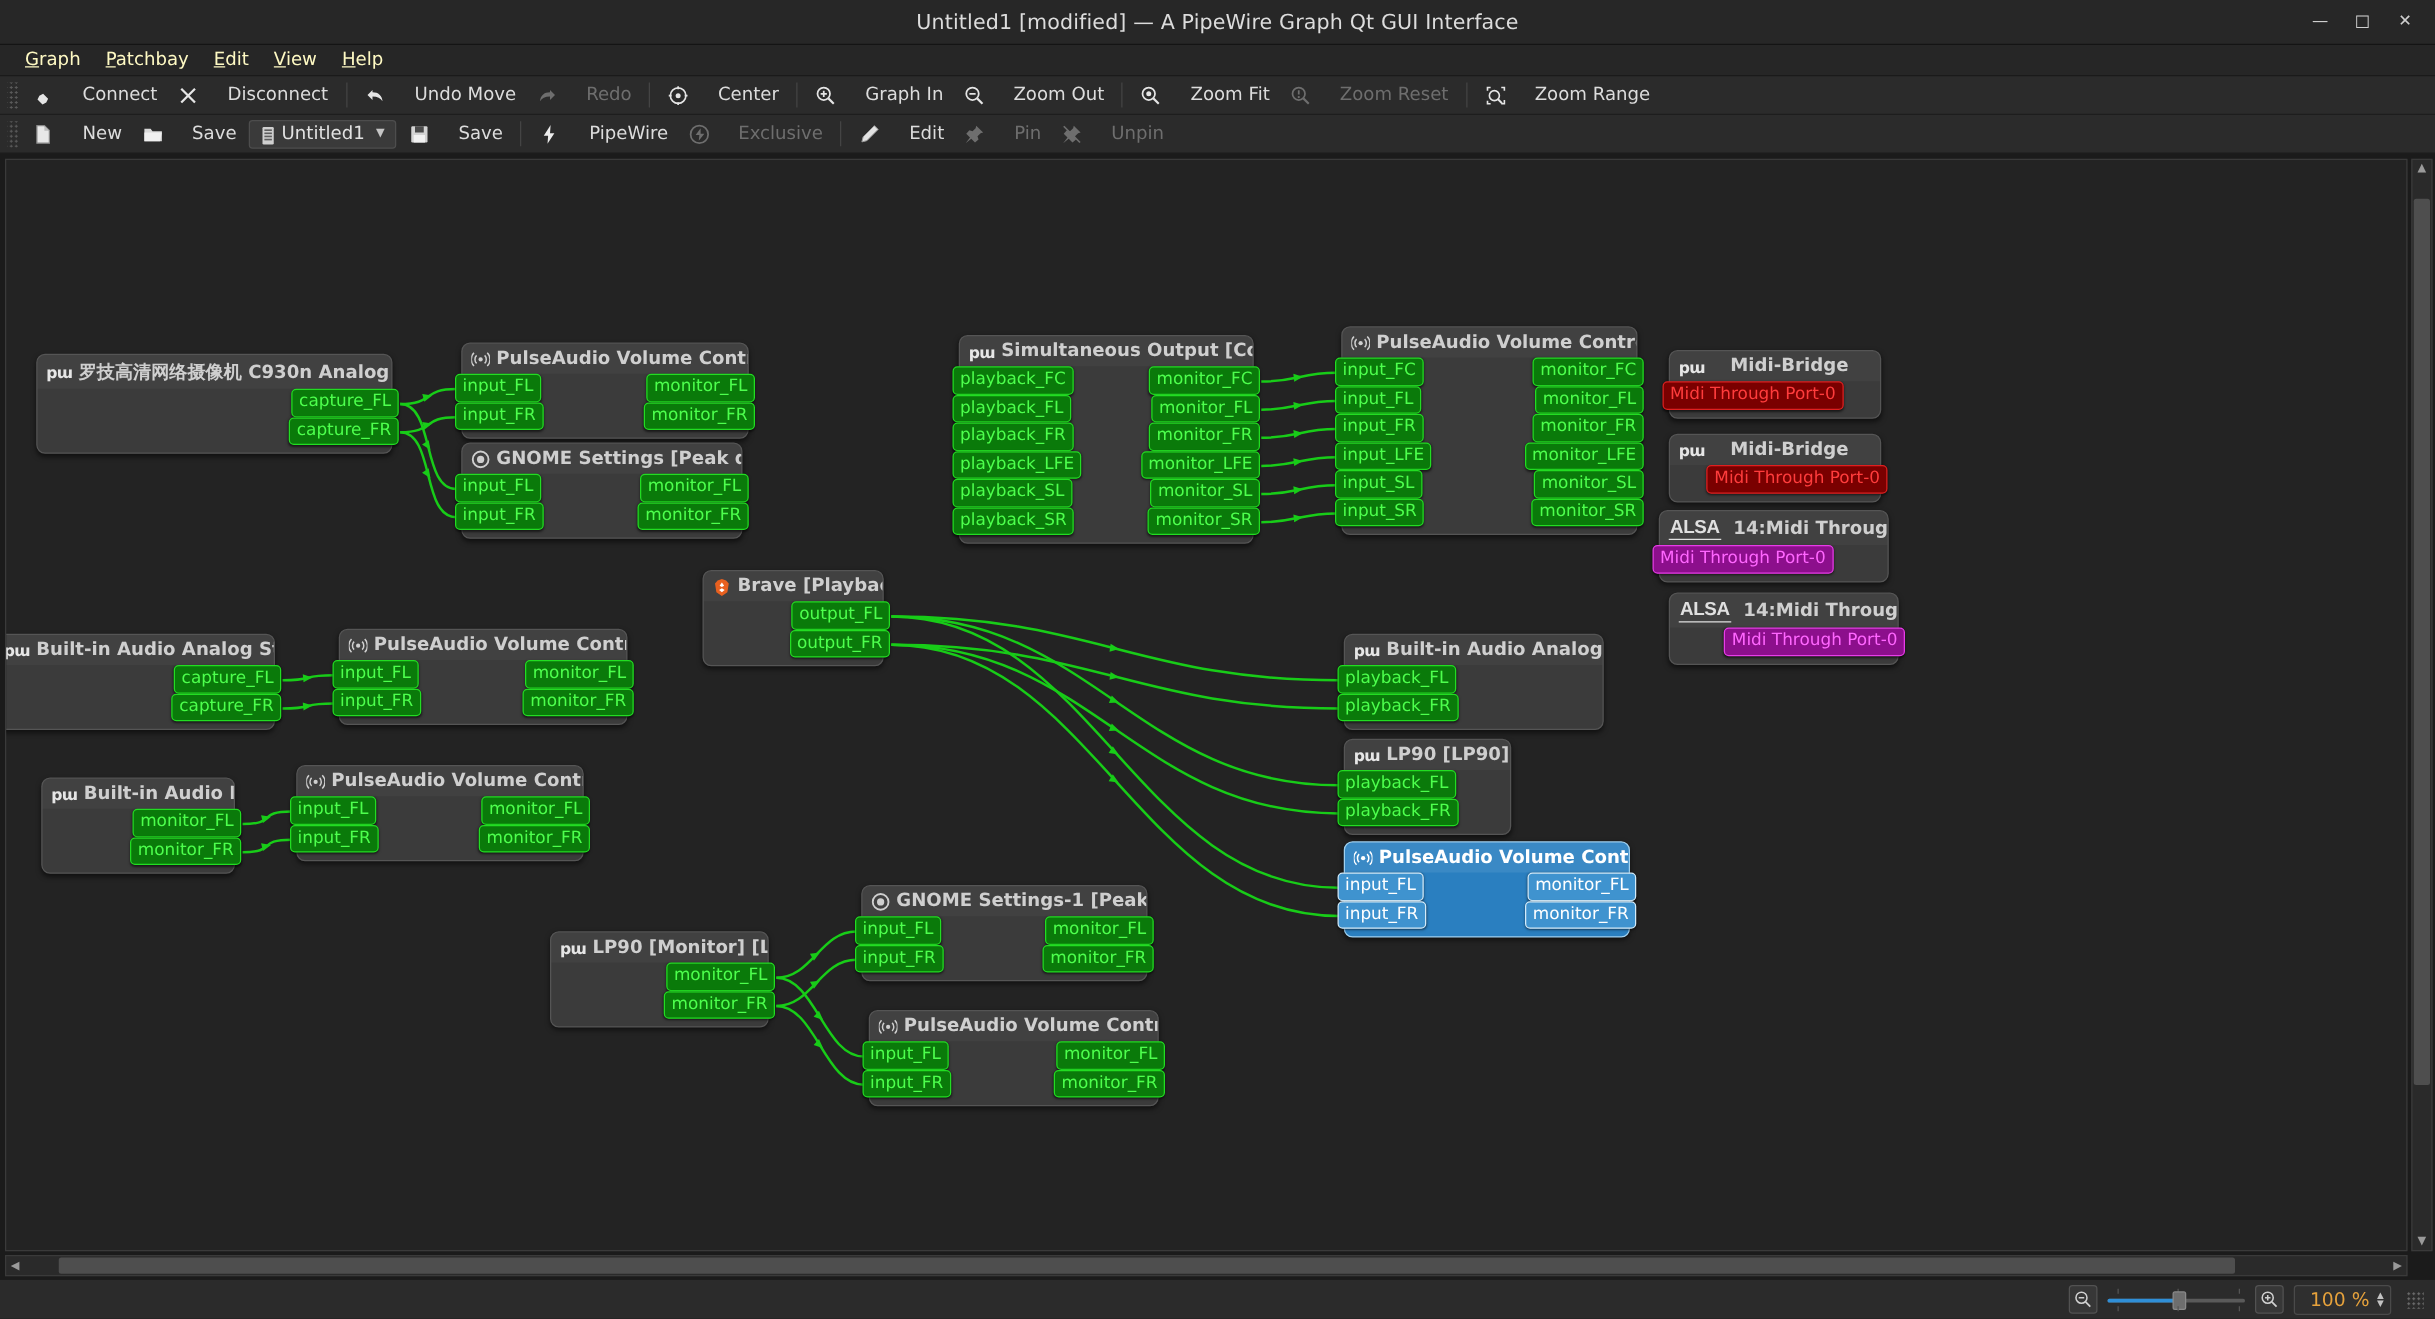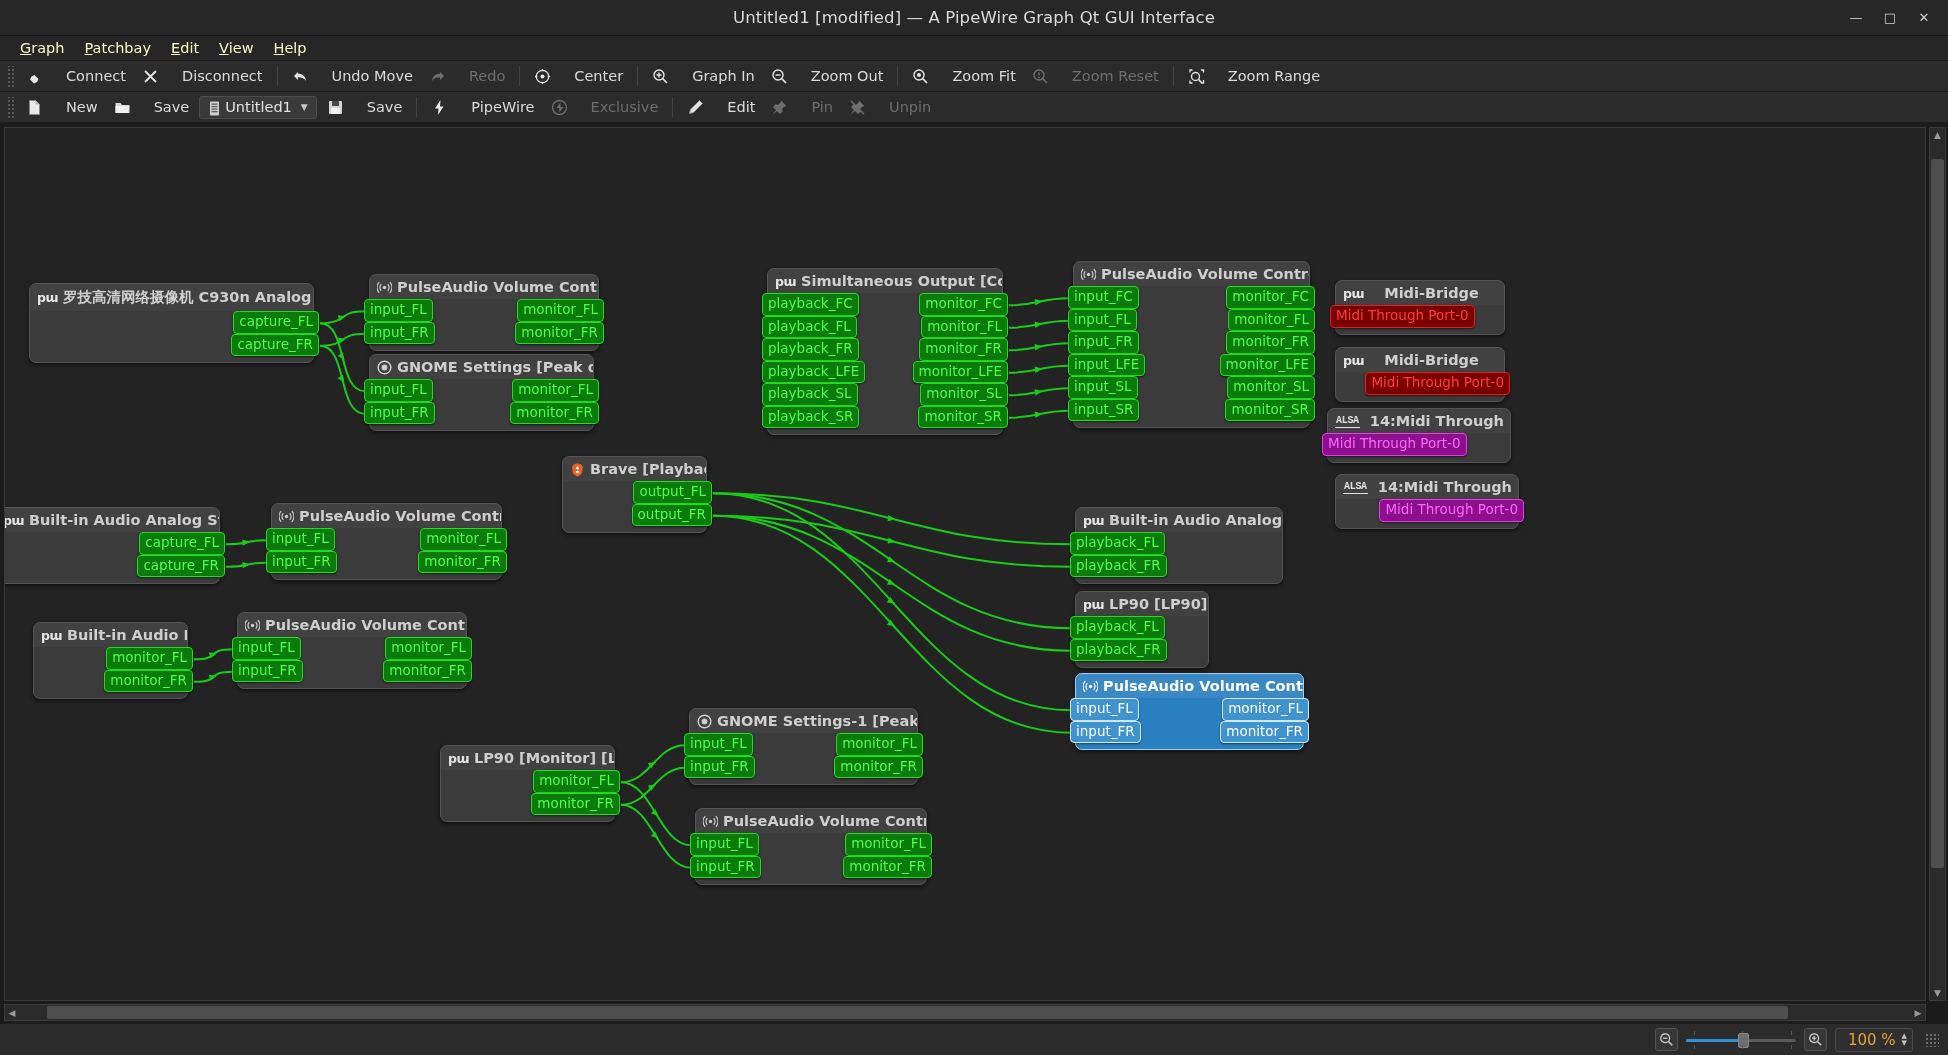--- a/index.html
+++ b/index.html
@@ -137,23 +137,23 @@
   .port.outp { margin-right: -6px; }
   .node-pad { height: 6px; }
 
   .nicon { width: 15px; height: 15px; flex: 0 0 15px; display: inline-block; }
   .nicon svg { display: block; width: 15px; height: 15px; }
   .pwtag {
     font-size: 12.5px; color: #e6e6e6; font-weight: 600;
     letter-spacing: -0.5px; font-family: "DejaVu Sans", sans-serif;
   }
   .alsatag {
-    font-size: 10px; color: #e0e0e0; font-weight: 700;
+    font-size: 15px; color: #e0e0e0; font-weight: 700;
     border-bottom: 1.5px solid #e0e0e0; padding: 0 1px 1px 1px;
-    letter-spacing: -0.3px; font-family: Liberation Mono, monospace;
+    letter-spacing: -0.3px; font-family: Liberation Sans, sans-serif;
   }
 
   
   .sb-v {
     position: absolute; right: 2px; top: 4px; bottom: 22px; width: 17px;
     background: #2a2a2a; border: 1px solid #3a3a3a;
     display: flex; flex-direction: column; align-items: center;
   }
   .sb-h {
     position: absolute; left: 4px; right: 22px; bottom: 2px; height: 17px;

